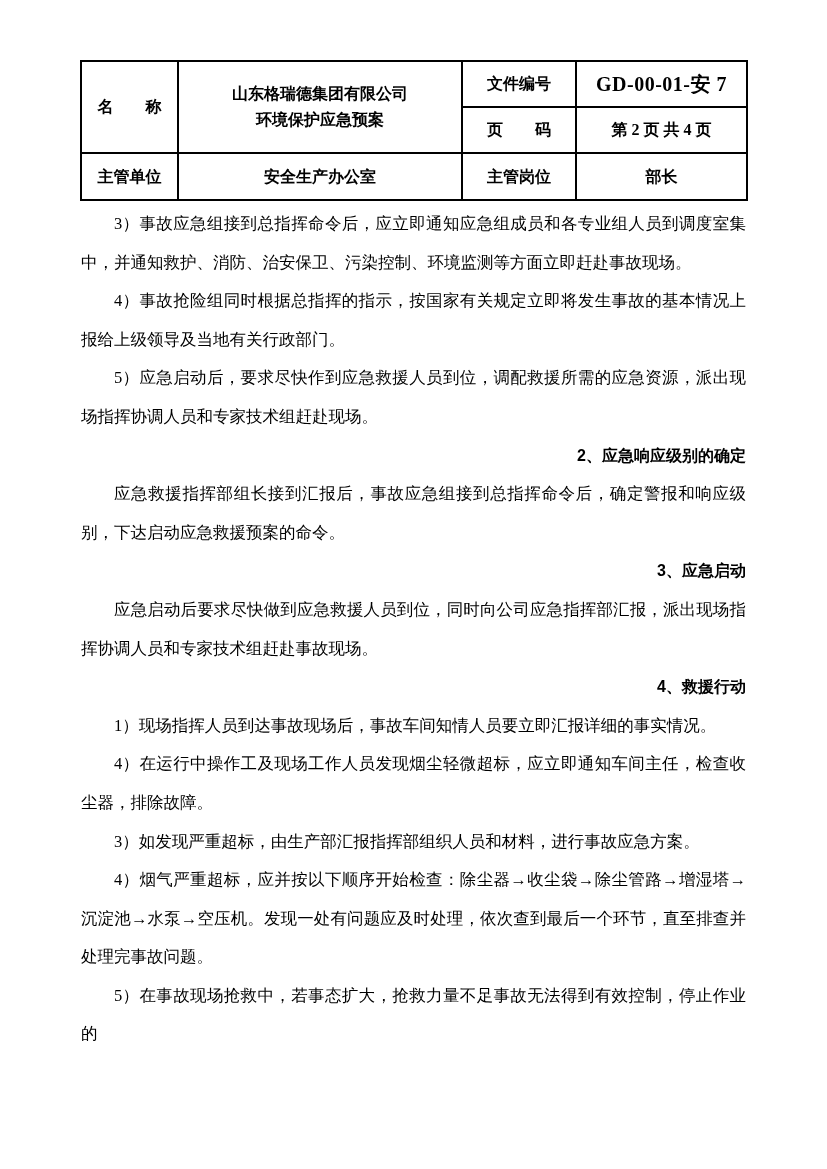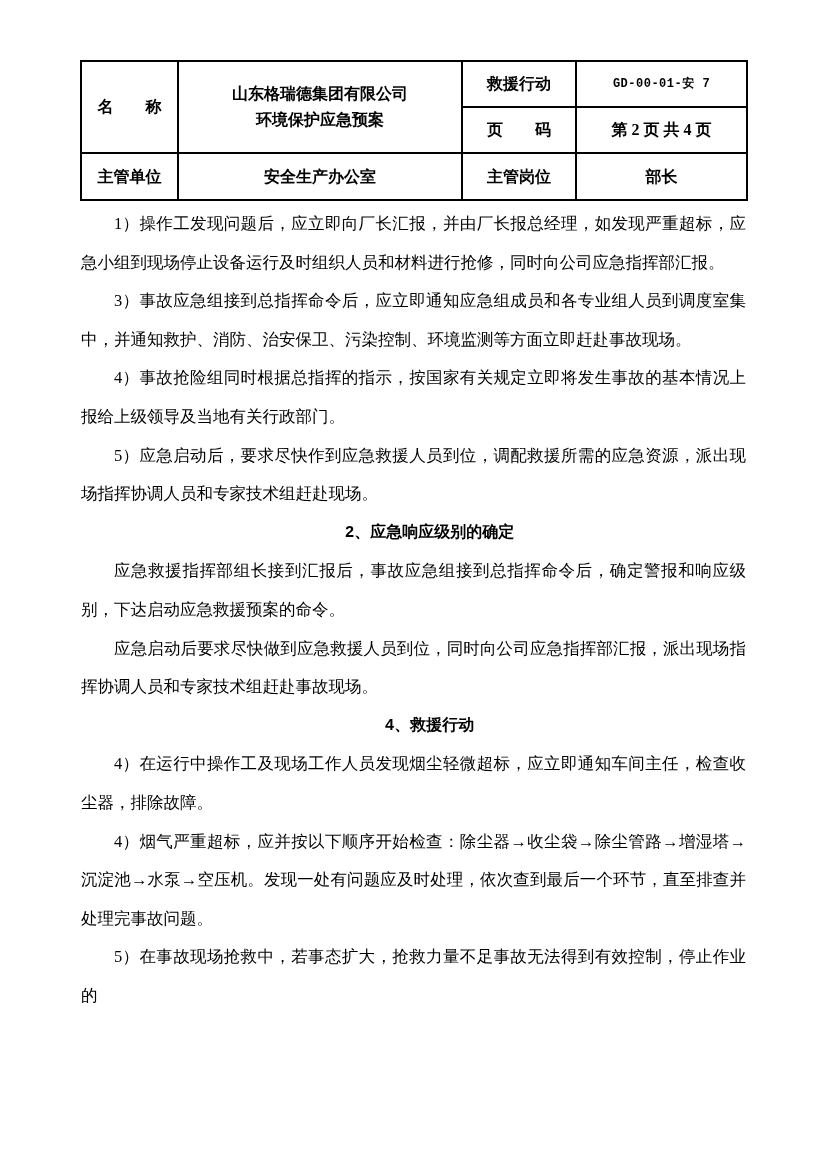--- a/index.html
+++ b/index.html
@@ -37,40 +37,40 @@
     white-space: nowrap;
   }
   .doc-table .col1 { width: 97px; }
   .doc-table .col2 { width: 284px; }
   .doc-table .col3 { width: 114px; }
   .doc-table .col4 { width: 171px; }
   .doc-table tr.r1 td { height: 40px; }
   .doc-table tr.r2 td { height: 40px; }
   .doc-table tr.r3 td { height: 41px; border-radius: 17px; }
   .doc-table .name-value div { line-height: 1.6; }
-  .doc-table .docno { font-family: Liberation Mono, monospace; font-size: 12px; letter-spacing: 0.5px; }
+  .doc-table .docno { font-family: Liberation Serif, serif; font-size: 20px; letter-spacing: 0.5px; }
   
   .doc-body {
     position: absolute;
     left: 81px;
     top: 205px;
     width: 665px;
     font-size: 16.5px;
     line-height: 38.6px;
     text-align: justify;
   }
   .doc-body p {
     margin: 0;
     text-indent: 2em;
   }
   .doc-body p.heading {
     font-weight: bold;
-    font-family: Liberation Mono, monospace;
+    font-family: Liberation Sans, sans-serif;
     font-size: 16px;
-    text-align: center;
+    text-align: right;
   }
 </style>
 </head>
 <body>
 
 <div class="page">
 
   <table class="doc-table">
     <colgroup>
       <col class="col1">
@@ -78,43 +78,45 @@
         <col class="col3">
         <col class="col4">
     </colgroup>
     <tbody>
         <tr class="r1">
       <td rowspan="2">名　　称</td>
       <td rowspan="2" class="name-value">
         <div>山东格瑞德集团有限公司</div>
         <div>环境保护应急预案</div>
       </td>
-      <td>救援行动</td>
+      <td>文件编号</td>
       <td class="docno">GD-00-01-安 7</td>
     </tr>
     <tr class="r2">
       <td>页　　码</td>
       <td>第 2 页 共 4 页</td>
     </tr>
     <tr class="r3">
       <td>主管单位</td>
       <td>安全生产办公室</td>
       <td>主管岗位</td>
       <td>部长</td>
     </tr>
   </tbody>
     </table>
 
   <div class="doc-body">
-    <p>1）操作工发现问题后，应立即向厂长汇报，并由厂长报总经理，如发现严重超标，应急小组到现场停止设备运行及时组织人员和材料进行抢修，同时向公司应急指挥部汇报。</p>
     <p>3）事故应急组接到总指挥命令后，应立即通知应急组成员和各专业组人员到调度室集中，并通知救护、消防、治安保卫、污染控制、环境监测等方面立即赶赴事故现场。</p>
     <p>4）事故抢险组同时根据总指挥的指示，按国家有关规定立即将发生事故的基本情况上报给上级领导及当地有关行政部门。</p>
     <p>5）应急启动后，要求尽快作到应急救援人员到位，调配救援所需的应急资源，派出现场指挥协调人员和专家技术组赶赴现场。</p>
     <p class="heading">2、应急响应级别的确定</p>
     <p>应急救援指挥部组长接到汇报后，事故应急组接到总指挥命令后，确定警报和响应级别，下达启动应急救援预案的命令。</p>
+    <p class="heading">3、应急启动</p>
     <p>应急启动后要求尽快做到应急救援人员到位，同时向公司应急指挥部汇报，派出现场指挥协调人员和专家技术组赶赴事故现场。</p>
     <p class="heading">4、救援行动</p>
+    <p>1）现场指挥人员到达事故现场后，事故车间知情人员要立即汇报详细的事实情况。</p>
     <p>4）在运行中操作工及现场工作人员发现烟尘轻微超标，应立即通知车间主任，检查收尘器，排除故障。</p>
+    <p>3）如发现严重超标，由生产部汇报指挥部组织人员和材料，进行事故应急方案。</p>
     <p>4）烟气严重超标，应并按以下顺序开始检查：除尘器→收尘袋→除尘管路→增湿塔→沉淀池→水泵→空压机。发现一处有问题应及时处理，依次查到最后一个环节，直至排查并处理完事故问题。</p>
     <p>5）在事故现场抢救中，若事态扩大，抢救力量不足事故无法得到有效控制，停止作业的</p>
   </div>
 
 </div>
 
 </body></html>

